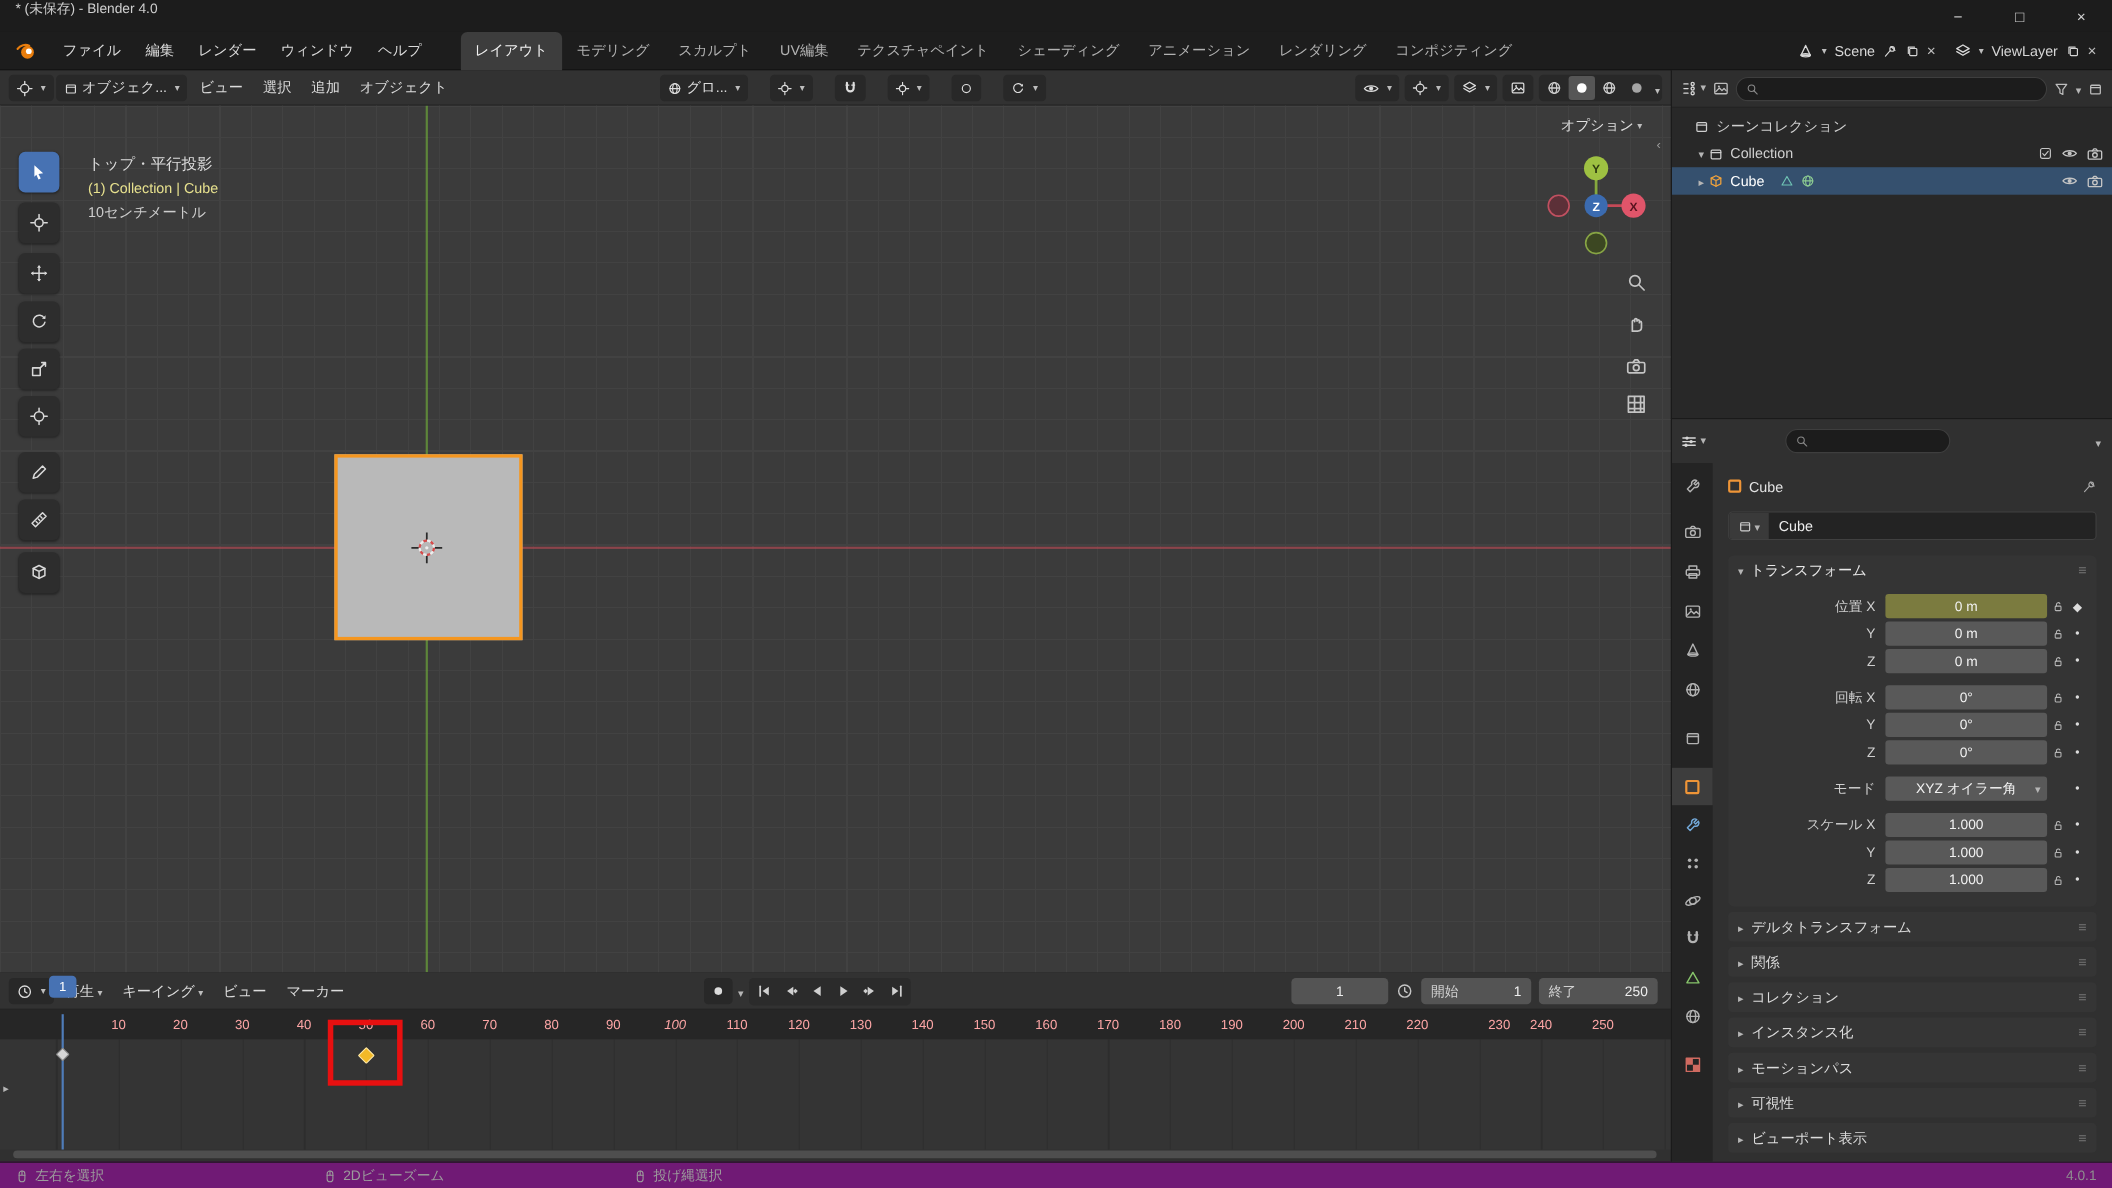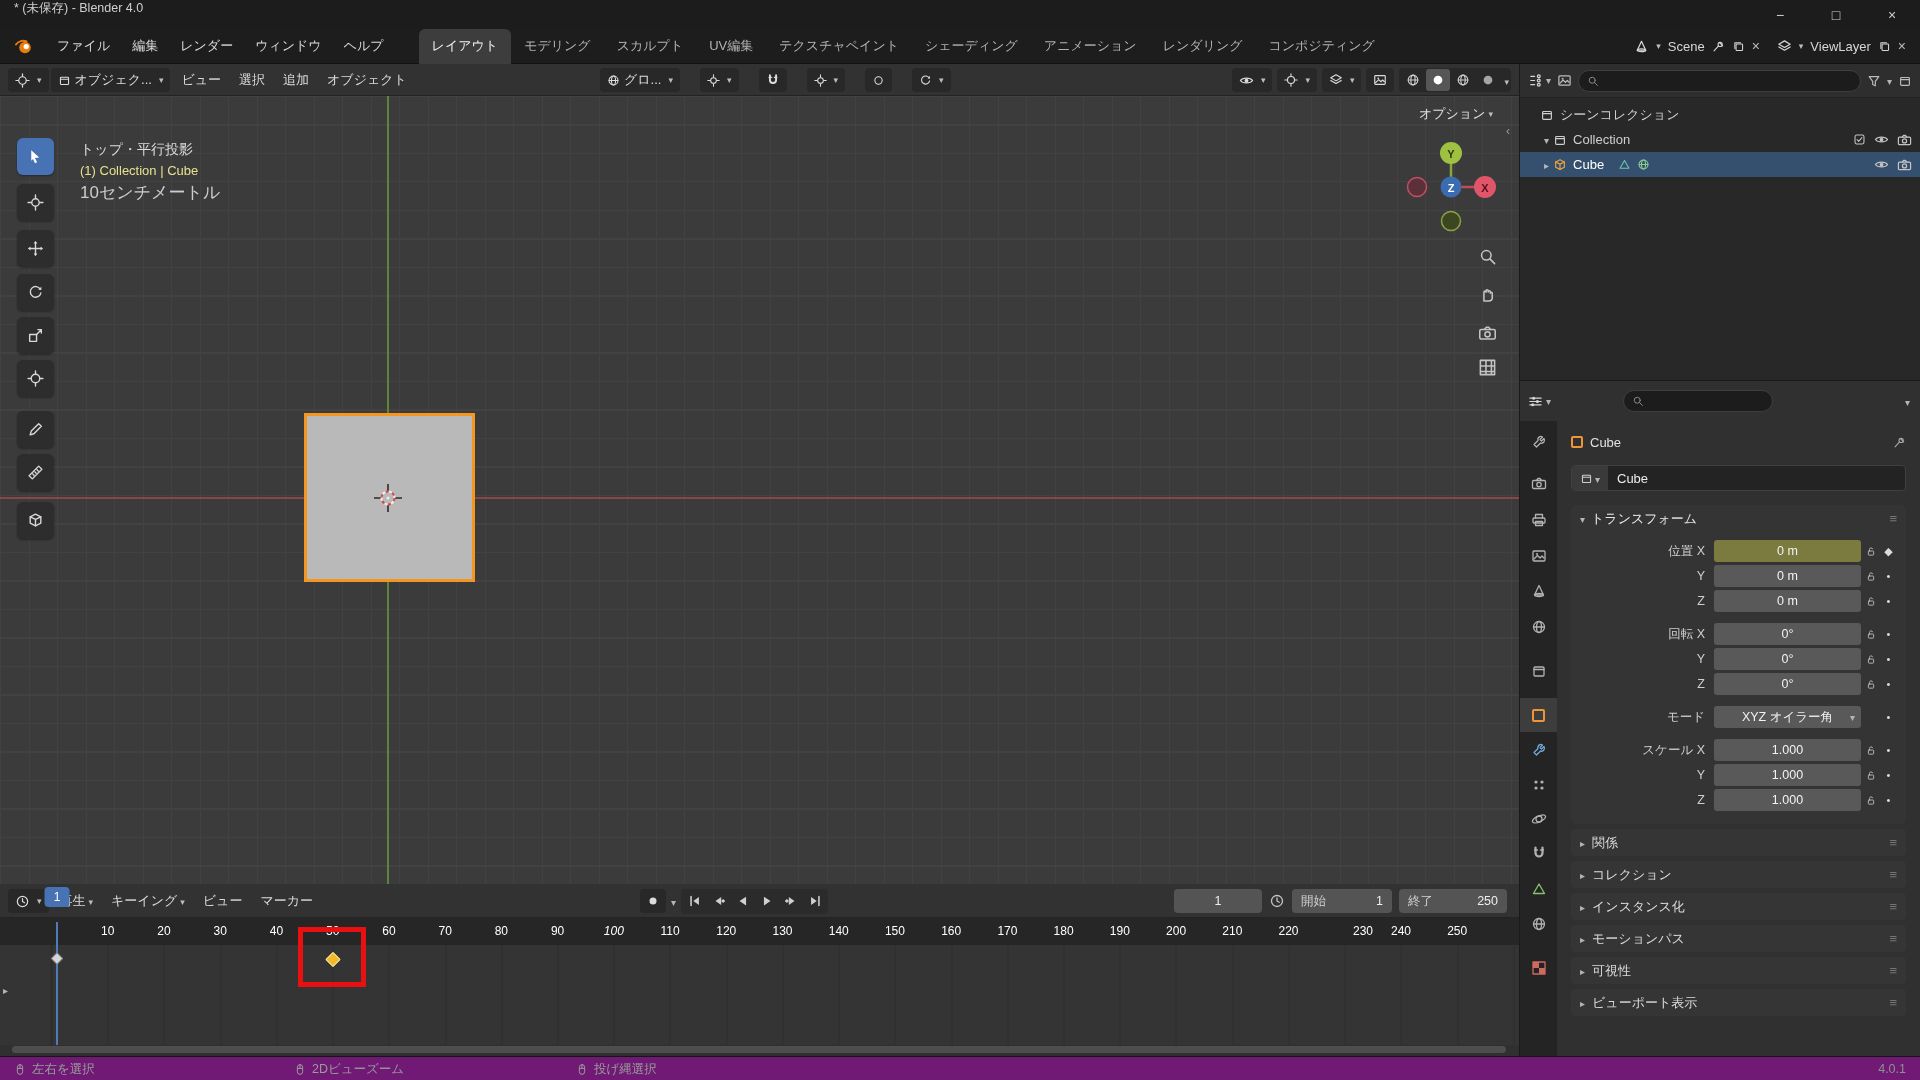--- a/index.html
+++ b/index.html
@@ -48,38 +48,38 @@
                    repeating-linear-gradient(to bottom,#424242 0 1px,transparent 1px 28.5px);overflow:hidden}
 .axis-y{position:absolute;left:387px;top:0;width:2px;height:100%;background:rgba(108,165,58,.7)}
 .axis-x{position:absolute;top:401px;left:0;height:2px;width:100%;background:rgba(175,72,82,.7)}
 #cube{position:absolute;left:304px;top:317px;width:171px;height:169px;background:#b9b9b9;border:3px solid #f5961f}
 .tbtn{position:absolute;left:17px;width:37px;height:37px;background:#2d2d2d;border-radius:6px;
   display:flex;align-items:center;justify-content:center;color:#d8d8d8;box-shadow:0 1px 2px rgba(0,0,0,.35)}
 .tbtn.active{background:#4772b3;color:#fff}
 .vtext{position:absolute;left:80px;top:42px;line-height:22px}
 .vtext .l1{font-size:14px;color:#dcdcdc}
 .vtext .l2{font-size:13px;color:#e7e18e}
-.vtext .l3{font-size:17px;color:#cdcdcd}
+.vtext .l3{font-size:13px;color:#cdcdcd}
 .vopts{position:absolute;right:26px;top:9px;color:#e0e0e0;display:flex;align-items:center}
 .navbtn{position:absolute;left:1474px;width:26px;height:26px;display:flex;align-items:center;justify-content:center;color:#c4c4c4}
 .sidetoggle{position:absolute;left:1506px;top:28px;color:#9a9a9a;font-size:12px}
 
 
 #timeline{position:absolute;top:884px;left:0;width:1519px;height:172px;background:#303030}
 .tl-header{position:absolute;top:0;left:0;right:0;height:34px;background:#323232;border-bottom:1px solid #242424}
 .tl-left{position:absolute;left:8px;top:0;height:34px;display:flex;align-items:center;gap:2px}
 .tl-center{position:absolute;left:640px;top:0;height:34px;display:flex;align-items:center;gap:5px}
 .tl-right{position:absolute;right:12px;top:0;height:34px;display:flex;align-items:center;gap:7px}
 .tfield{background:#545454;border-radius:4px;height:24px;display:flex;align-items:center;
   justify-content:space-between;padding:0 9px;font-size:12.5px;color:#eee}
 .tfield .flabel{color:#d2d2d2;margin-right:10px}
 .transport{display:flex;background:#2b2b2b;border-radius:4px;padding:2px;gap:1px}
 .tpbtn{width:23px;height:21px;display:flex;align-items:center;justify-content:center;color:#cfcfcf;border-radius:3px}
 .tl-ruler{position:absolute;top:34px;left:0;right:0;height:27px;background:#262626}
-.rnum{position:absolute;top:6px;transform:translateX(-50%);font-size:12px;color:#ffffff}
+.rnum{position:absolute;top:6px;transform:translateX(-50%);font-size:12px;color:#fca5a5}
 .cfbadge{position:absolute;top:3px;left:57px;transform:translateX(-50%);min-width:25px;height:20px;background:#4772b3;
   border-radius:4px;color:#fff;font-size:12px;display:flex;align-items:center;justify-content:center;padding:0 4px}
 .tl-tracks{position:absolute;top:61px;left:0;right:0;height:100px;background:#343434;
   background-image:repeating-linear-gradient(to right,rgba(0,0,0,.14) 0 1px,transparent 1px 56.225px);
   background-position:51.6px 0}
 .playhead{position:absolute;left:56px;top:38px;width:2px;height:123px;background:#4f7cb8;z-index:5}
 .kf{position:absolute;top:9px;width:9px;height:9px;transform:translateX(-50%) rotate(45deg);
   background:#d6d6d6;border:1px solid #8a8a8a;border-radius:1px;z-index:6}
 .kf.sel{width:11px;height:11px;background:#f2b927;border-color:#ffe9a8}
 .tl-scroll{position:absolute;left:12px;right:13px;top:162px;height:7px;background:#4e4e4e;border-radius:4px}
@@ -1082,20 +1082,25 @@
                   <use href="#i-lock"></use>
                 </svg>
               </span>
               <span class="pmark">•</span>
             </div>
           </div>
       </div>
 
       <div>
 
+          <div class="psec">
+            <span class="chevr"></span>
+            <span>デルタトランスフォーム</span>
+            <span class="grip"></span>
+          </div>
 
           <div class="psec">
             <span class="chevr"></span>
             <span>関係</span>
             <span class="grip"></span>
           </div>
 
           <div class="psec">
             <span class="chevr"></span>
             <span>コレクション</span>

